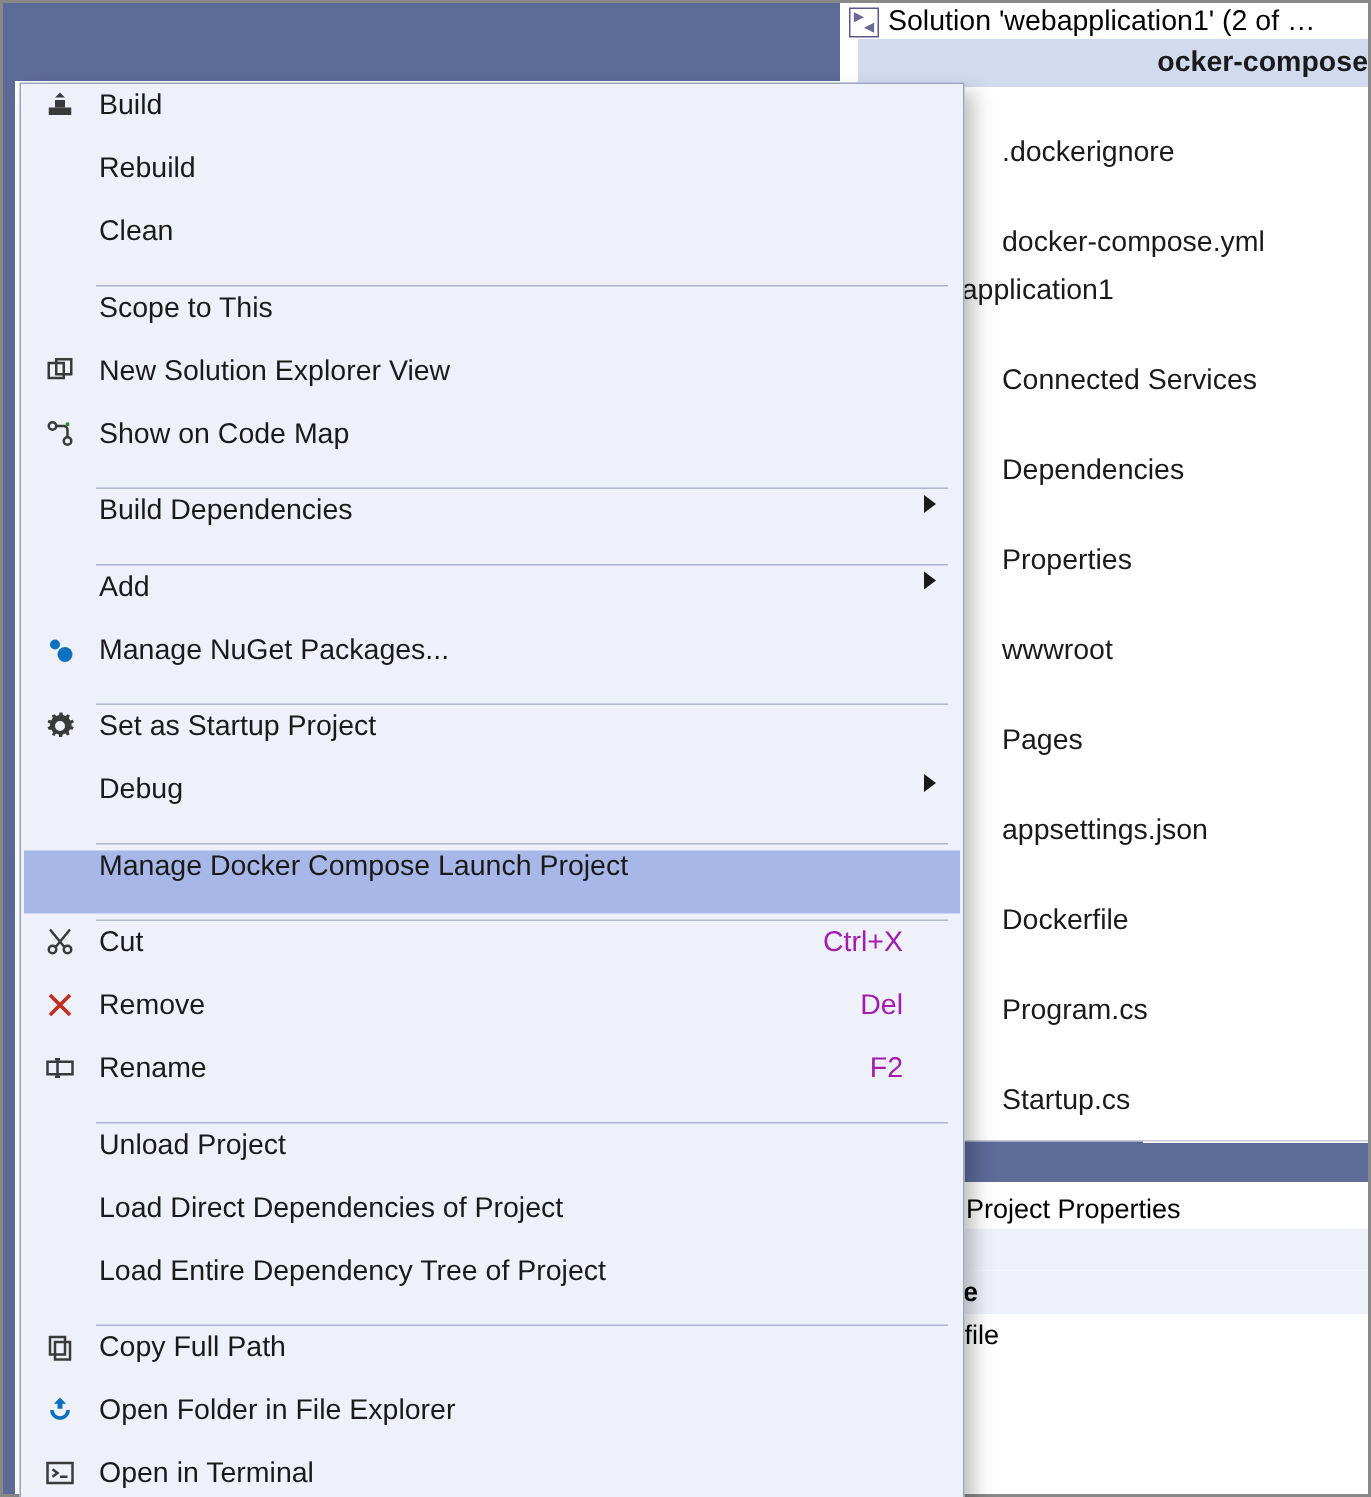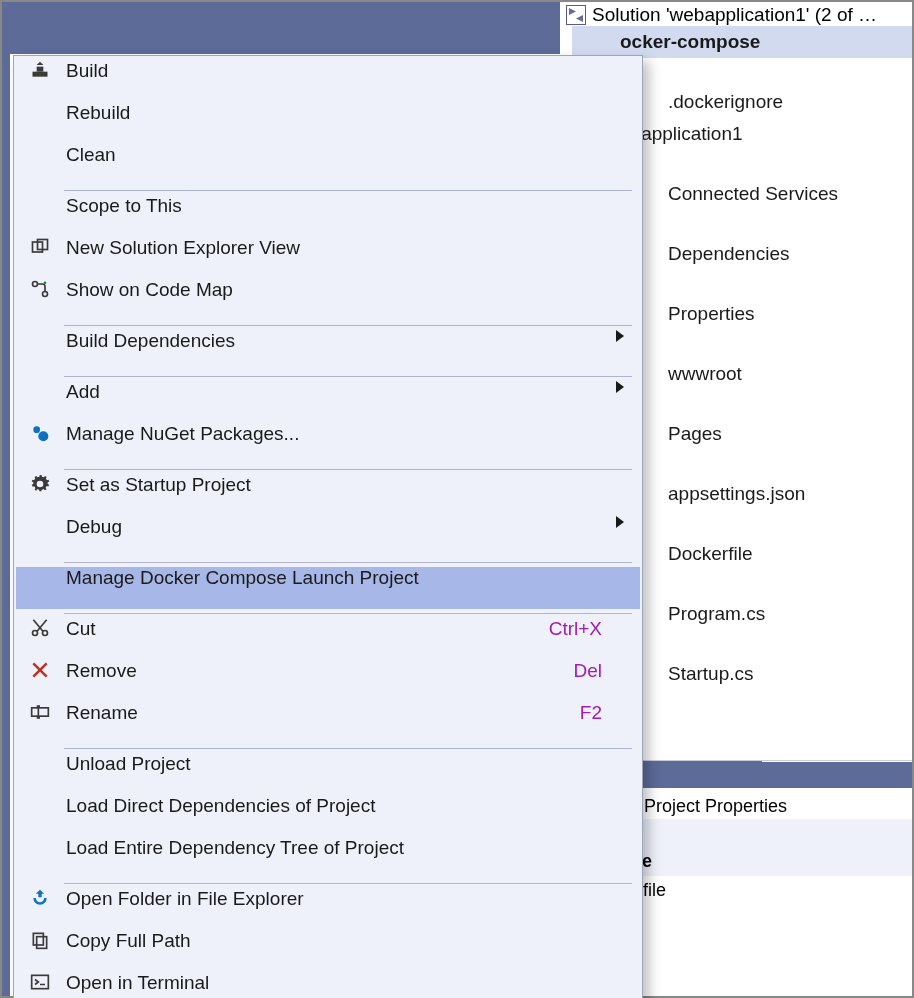--- a/index.html
+++ b/index.html
@@ -74,20 +74,21 @@
   .tree-item {
     height: 32px;
     display: flex;
     align-items: center;
     white-space: nowrap;
     padding-left: 56px;
   }
   .tree-item.sel {
     background: #d2daf0;
     font-weight: 600;
+    justify-content: flex-end;
   }
   .tree-item.lvl1 { padding-left: 48px; }
   .tree-item.lvl2 { padding-left: 96px; margin-top: 28px; }
   
   .ctx-menu {
     position: absolute;
     top: 55px; left: 13px;
     width: 630px;
     background: #eef1f9;
     border: 1px solid #9ca5c0;
@@ -203,20 +204,23 @@
     <span class="vs-icon"></span>
     <span>Solution 'webapplication1' (2 of …</span>
   </div>
   <div class="sol-tree" id="sol-tree">
       <div class="tree-item lvl1 sel">
         <span>ocker-compose</span>
       </div>
       <div class="tree-item lvl2">
         <span>.dockerignore</span>
       </div>
+      <div class="tree-item lvl2">
+        <span>docker-compose.yml</span>
+      </div>
       <div class="tree-item lvl1">
         <span>ebapplication1</span>
       </div>
       <div class="tree-item lvl2">
         <span>Connected Services</span>
       </div>
       <div class="tree-item lvl2">
         <span>Dependencies</span>
       </div>
       <div class="tree-item lvl2">
@@ -397,38 +401,38 @@
       <div class="ctx-icon-col"></div>
       <div class="ctx-label">Load Direct Dependencies of Project</div>
     </div>
     <div class="ctx-item">
       <div class="ctx-icon-col"></div>
       <div class="ctx-label">Load Entire Dependency Tree of Project</div>
     </div>
     <div class="ctx-sep"></div>
     <div class="ctx-item">
       <div class="ctx-icon-col">
+        <svg viewBox="0 0 24 24" fill="none" stroke="#3a3a3a" stroke-width="2">
+          <rect x="4" y="4" width="12" height="14"></rect>
+          <rect x="8" y="8" width="12" height="14"></rect>
+        </svg>
+      </div>
+      <div class="ctx-label">Copy Full Path</div>
+    </div>
+    <div class="ctx-item">
+      <div class="ctx-icon-col">
         <svg viewBox="0 0 24 24" fill="#1070c0">
           <path d="M4 12a8 8 0 1016 0h-3a5 5 0 01-10 0H4zm8-10l5 5h-3v4h-4V7H7l5-5z"></path>
         </svg>
       </div>
       <div class="ctx-label">Open Folder in File Explorer</div>
     </div>
     <div class="ctx-item">
       <div class="ctx-icon-col">
         <svg viewBox="0 0 24 24" fill="none" stroke="#3a3a3a" stroke-width="2">
-          <rect x="4" y="4" width="12" height="14"></rect>
-          <rect x="8" y="8" width="12" height="14"></rect>
-        </svg>
-      </div>
-      <div class="ctx-label">Copy Full Path</div>
-    </div>
-    <div class="ctx-item">
-      <div class="ctx-icon-col">
-        <svg viewBox="0 0 24 24" fill="none" stroke="#3a3a3a" stroke-width="2">
           <rect x="2" y="4" width="20" height="16"></rect>
           <path d="M6 9l4 3-4 3M12 15h6"></path>
         </svg>
       </div>
       <div class="ctx-label">Open in Terminal</div>
     </div>
   </div>
 
 <div class="border-frame"></div>
 

